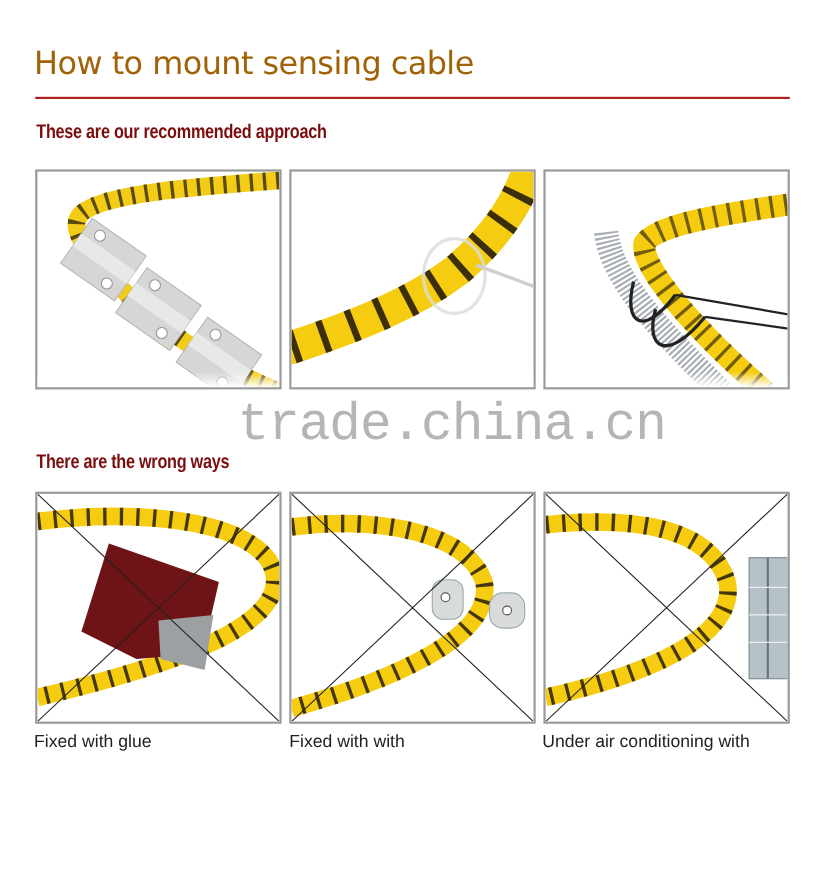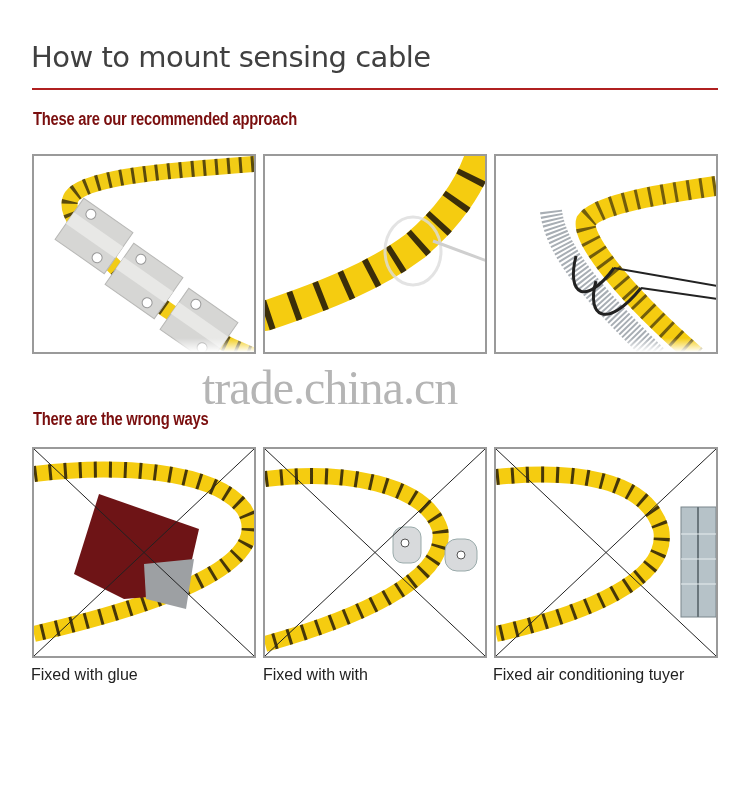--- a/index.html
+++ b/index.html
@@ -1,27 +1,27 @@
 <!DOCTYPE html>
 <html><head>
 <meta charset="utf-8">
 <style>
   html,body{margin:0;padding:0;background:#fff;}
   body{width:750px;height:800px;position:relative;overflow:hidden;font-family:"Liberation Sans",sans-serif;}
-  .title{position:absolute;left:31px;top:40px;font-family:"DejaVu Sans",sans-serif;font-size:29px;color:#404040;letter-spacing:-0.5px;font-weight:normal;}
+  .title{position:absolute;left:31px;top:40px;font-family:"DejaVu Sans",sans-serif;font-size:29px;color:#a16207;letter-spacing:-0.5px;font-weight:normal;}
   .rule{position:absolute;left:32px;top:88px;width:686px;height:2px;background:#b02020;}
   .section-head{position:absolute;left:33px;font-family:"Liberation Sans",sans-serif;font-weight:bold;font-size:18px;color:#7a0e0e;transform:scaleX(0.82);transform-origin:left center;letter-spacing:-0.3px;}
   .sh1{top:109px;}
   .sh2{top:409px;}
   .box{position:absolute;border:2px solid #9a9a9a;background:#fff;overflow:hidden;box-sizing:border-box;}
   .top-box{top:154px;height:200px;}
   .bot-box{top:447px;height:211px;}
   .fade{position:absolute;left:0;right:0;bottom:0;height:14px;background:linear-gradient(to bottom,rgba(255,255,255,0),#fff);}
   .caption{position:absolute;top:666px;font-size:16px;color:#222;text-align:center;}
-  .watermark{position:absolute;left:202px;top:360px;font-family:Liberation Serif, serif;font-size:48px;color:rgba(120,120,120,0.55);letter-spacing:-1px;text-align:right;}
+  .watermark{position:absolute;left:216px;top:360px;font-family:Liberation Mono, monospace;font-size:48px;color:rgba(120,120,120,0.55);letter-spacing:-1px;text-align:right;}
   svg{display:block;}
 </style>
 </head>
 <body>
 
 <div class="title">How to mount sensing cable</div>
 <div class="rule"></div>
 
 <div class="section-head sh1">These are our recommended approach</div>
 
@@ -110,13 +110,13 @@
     <path d="M0 28 C80 20 150 30 165 80 C175 130 90 165 0 185" fill="none" stroke="#1a1208" stroke-width="16" stroke-dasharray="3 12" opacity="0.8"></path>
     <rect x="185" y="58" width="35" height="110" fill="#b6c2c8" stroke="#7a868c"></rect>
     <line x1="202" y1="58" x2="202" y2="168" stroke="#6a767c" stroke-width="2"></line>
     <line x1="185" y1="85" x2="220" y2="85" stroke="#e8eef0"></line>
     <line x1="185" y1="110" x2="220" y2="110" stroke="#e8eef0"></line>
     <line x1="185" y1="135" x2="220" y2="135" stroke="#e8eef0"></line>
     <line x1="0" y1="0" x2="220" y2="207" stroke="#222" stroke-width="1"></line>
     <line x1="220" y1="0" x2="0" y2="207" stroke="#222" stroke-width="1"></line>
   </svg>
 </div>
-<div class="caption" style="left:493px;">Fixed air conditioning tuyer</div>
+<div class="caption" style="left:493px;">Under air conditioning with</div>
 
 </body></html>

